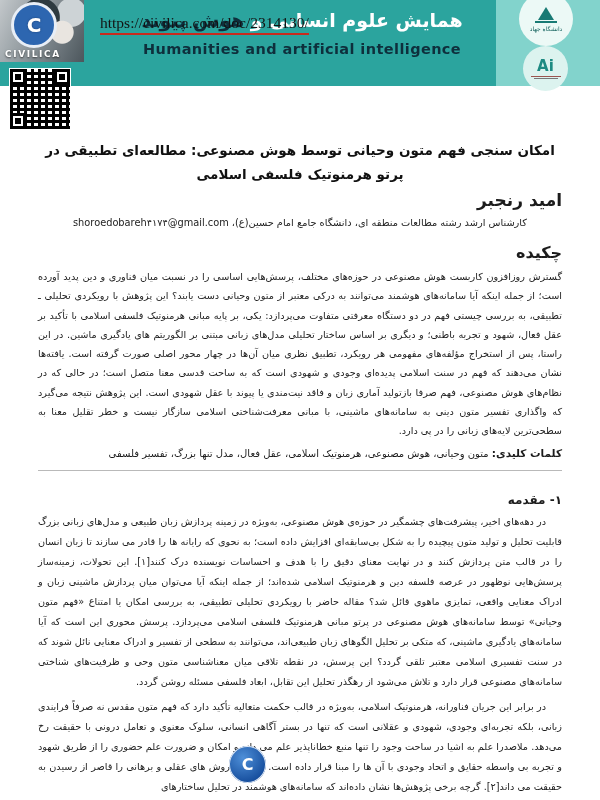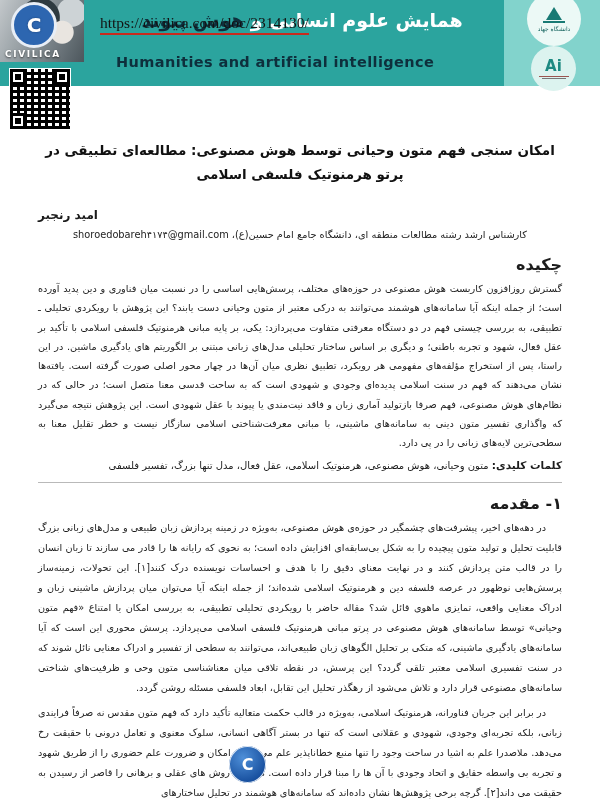--- a/index.html
+++ b/index.html
@@ -9,21 +9,21 @@
     --teal:#2ba49e; --panel:#82d3cc; --bubble:#ecf9f6; --navy:#0e2f3c;
     --red:#c92a1e; --stamp:#1b5cab; --logo-blue:#2d66b0;
   }
   .page{position:absolute;inset:0;background:#fff;}
 
   
   .header{position:absolute;top:0;left:0;width:600px;height:86px;background:var(--teal);}
   .title-fa{position:absolute;top:9px;right:112px;width:372px;text-align:center;direction:rtl;
     font-weight:bold;font-size:19px;z-index:2;color:#ffffff;letter-spacing:0;}
   .title-fa .dark{color:var(--navy);}
-  .title-en{position:absolute;top:54px;right:112px;width:372px;
+  .title-en{position:absolute;top:41px;right:112px;width:372px;text-align:center;
     color:var(--navy);font-weight:bold;font-size:14.5px;letter-spacing:0.4px;z-index:2;}
   .url{position:absolute;left:100px;top:14px;z-index:5;
     font-family:"Liberation Serif","DejaVu Serif",serif;font-size:15.5px;color:#131313;
     border-bottom:2px solid var(--red);padding-bottom:1px;text-decoration:none;}
 
   
   .photo{position:absolute;top:0;left:0;width:84px;height:62px;z-index:4;overflow:hidden;
     background:
       radial-gradient(circle at 74% 52%, #e9e5e0 0 11px, rgba(0,0,0,0) 12px),
       radial-gradient(circle at 48% 28%, #2e3a40 0 19px, rgba(0,0,0,0) 20px),
@@ -31,21 +31,21 @@
       linear-gradient(115deg,#c3c8cb 0%,#8d969b 45%,#4c565c 100%);}
   .logo-circle{position:absolute;left:11px;top:2px;width:46px;height:46px;border-radius:50%;
     background:var(--logo-blue);border:3px solid #e8eef6;box-sizing:border-box;
     display:flex;align-items:center;justify-content:center;}
   .logo-circle .c{color:#fff;font-weight:bold;font-size:20px;font-family:"DejaVu Sans",sans-serif;
     text-shadow:0 0 2px #1c3f70;}
   .brand-text{position:absolute;left:5px;bottom:3px;color:#ffffff;font-size:9px;font-weight:bold;
     letter-spacing:1.6px;text-shadow:0 1px 2px rgba(0,0,0,.6);}
 
   
-  .panel{position:absolute;top:0;right:0;width:96px;height:86px;background:var(--panel);z-index:3;}
+  .panel{position:absolute;top:0;right:0;width:104px;height:86px;background:var(--panel);z-index:3;}
   .bubble1{position:absolute;left:23px;top:-8px;width:54px;height:54px;border-radius:50%;
     background:var(--bubble);display:flex;flex-direction:column;align-items:center;justify-content:center;}
   .emblem{width:0;height:0;border-left:8px solid transparent;border-right:8px solid transparent;
     border-bottom:13px solid #187a74;}
   .emblem-bar{width:22px;height:2px;background:#187a74;margin-top:1px;}
   .bubble-cap{font-size:6px;color:#0f5f5a;margin-top:2px;white-space:nowrap;direction:rtl;}
   .bubble2{position:absolute;left:27px;top:46px;width:45px;height:45px;border-radius:50%;
     background:#dcf3ef;display:flex;flex-direction:column;align-items:center;justify-content:center;}
   .ai-mark{font-weight:bold;font-size:15px;color:#1d8a82;line-height:15px;}
   .micro{height:1px;background:#9c5550;margin-top:2px;}
@@ -57,28 +57,28 @@
     background-image:
       repeating-linear-gradient(0deg,#000 0 3px, rgba(0,0,0,0) 3px 6px),
       repeating-linear-gradient(90deg,#000 0 3px, #fff 3px 7px);}
   .finder{position:absolute;width:16px;height:16px;background:#fff;border:3px solid #000;box-sizing:border-box;}
   .finder i{display:block;width:6px;height:6px;background:#000;margin:2px;}
   .f-tl{left:1px;top:1px;} .f-tr{right:1px;top:1px;} .f-bl{left:1px;bottom:1px;}
 
   
   .main{position:absolute;top:138px;right:38px;left:38px;direction:rtl;color:#1c1c1c;}
   .paper-title{font-size:13.5px;font-weight:bold;text-align:center;line-height:24px;color:#111;}
-  .author{margin-top:22px;text-align:left;font-weight:bold;font-size:12px;}
+  .author{margin-top:4px;text-align:right;font-weight:bold;font-size:17px;}
   .affil{margin-top:7px;text-align:center;font-size:9.8px;color:#222;}
   .h-abs{margin-top:15px;font-weight:bold;font-size:16px;}
   .abstract{margin-top:5px;font-size:9.7px;line-height:19.3px;text-align:justify;}
   .kw{margin-top:3px;font-size:10px;line-height:18px;}
   .kw b{font-size:10.5px;}
   .divider{margin-top:7px;border-bottom:1px solid #b9b9b9;height:0;}
-  .h-sec{margin-top:11px;font-weight:bold;font-size:16px;}
+  .h-sec{margin-top:22px;font-weight:bold;font-size:12px;}
   .para{margin-top:5px;font-size:9.7px;line-height:20px;text-align:justify;text-indent:16px;margin-bottom:0;}
 
   
   .stamp{position:absolute;left:229px;top:746px;width:37px;height:37px;border-radius:50%;z-index:10;
     background:radial-gradient(circle at 38% 32%, #4e8fd8, #174f9e 72%);
     display:flex;align-items:center;justify-content:center;box-shadow:0 0 0 1px #dfe8f4 inset;}
   .stamp .c{color:#fff;font-weight:bold;font-size:16px;}
 </style>
 </head>
 <body style="--teal: #2ba49e; --panel: #82d3cc; --navy: #0e2f3c; --red: #c92a1e; --stamp: #1b5cab; --logo-blue: #2d66b0;">

